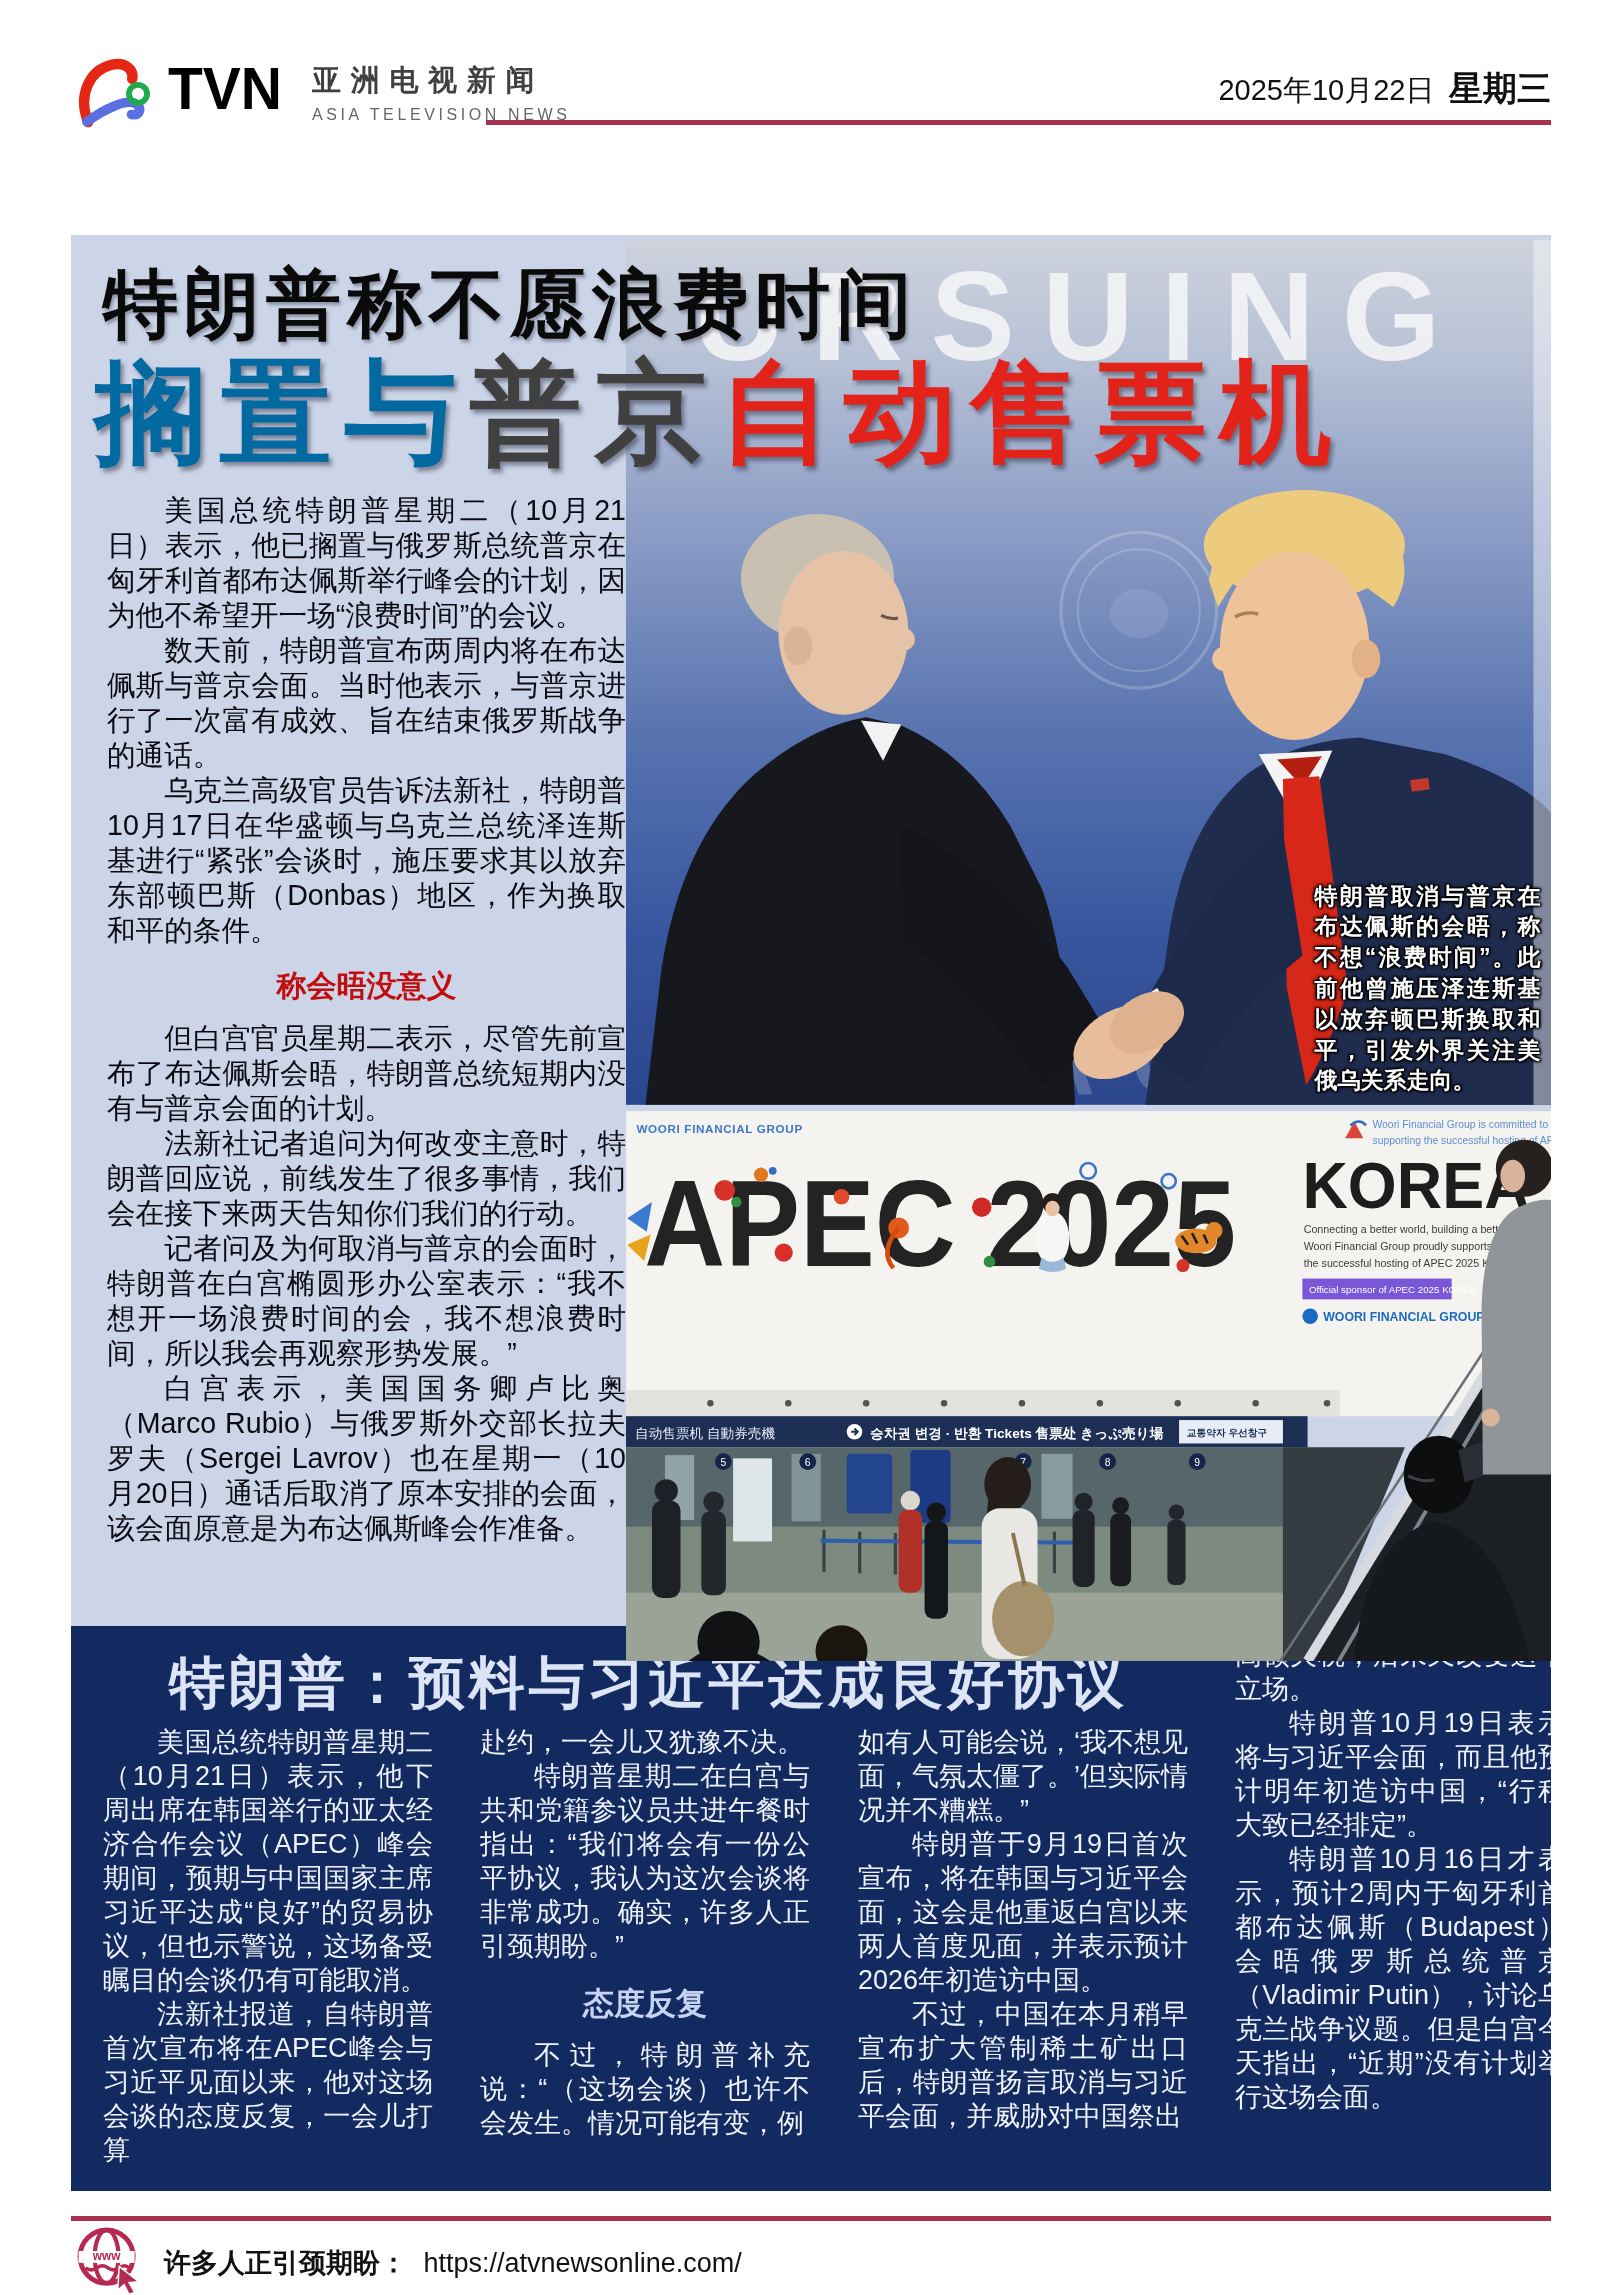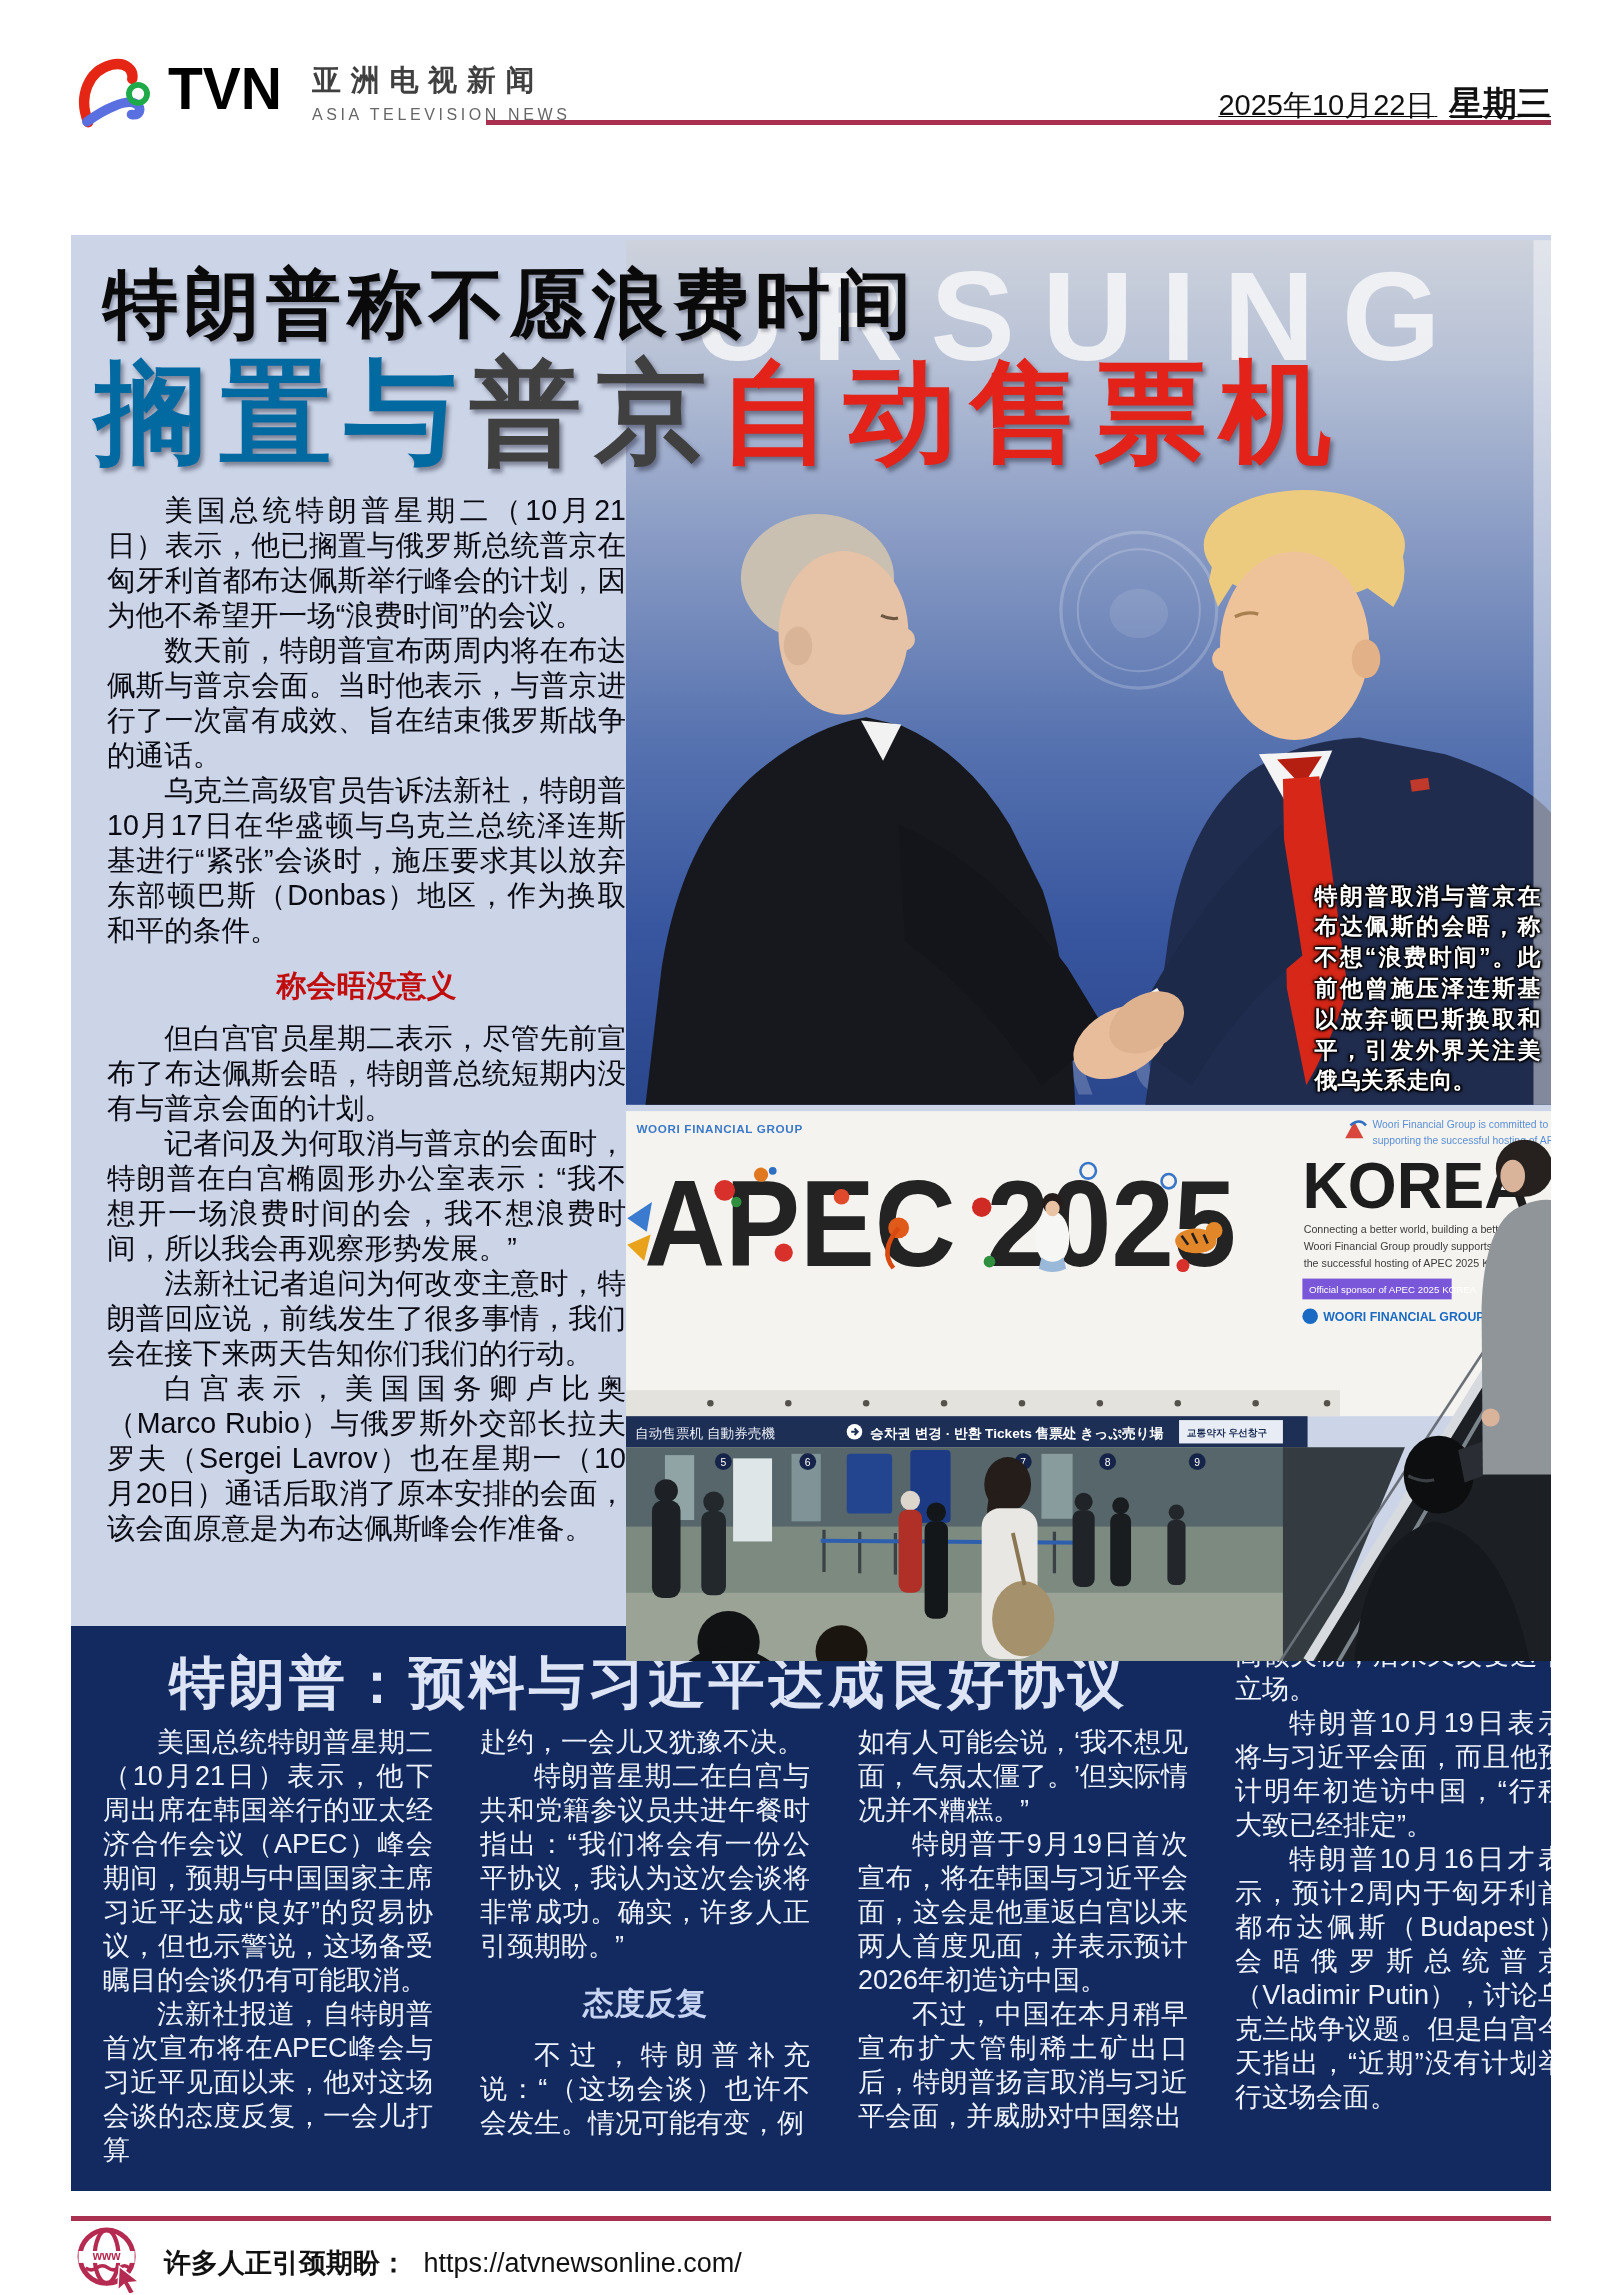--- a/index.html
+++ b/index.html
@@ -7,21 +7,21 @@
         font-family:"Liberation Sans","DejaVu Sans",sans-serif;}
 
   
   .header{position:absolute;left:71px;top:57px;width:1480px;height:78px;}
   .logo-mark{position:absolute;left:3.2px;top:0px;}
   .logo-tvn{position:absolute;left:97px;top:-2.6px;font-size:60px;font-weight:900;color:#000;
             letter-spacing:0px;transform:scaleX(.95);transform-origin:left;}
   .brand{position:absolute;left:241px;top:3.9px;}
   .brand-cn{font-size:29px;font-weight:700;color:#404040;letter-spacing:9.7px;}
   .brand-en{font-size:16px;color:#666;letter-spacing:3.6px;margin-top:5.2px;}
-  .dateblock{position:absolute;right:0px;top:24px;text-align:right;white-space:nowrap;text-decoration:underline;}
+  .dateblock{position:absolute;right:0px;top:9px;text-align:right;white-space:nowrap;}
   .date-txt{font-size:29px;color:#111;}
   .weekday-txt{font-size:34px;font-weight:900;color:#111;margin-left:11.7px;}
   .header-rule{position:absolute;left:415px;top:63px;width:1065px;height:4.5px;background:#a93150;}
 
   
   .main-block{position:absolute;left:71px;top:195px;width:1480px;height:1431px;
               background:#ccd5e8;overflow:hidden;margin-top:40px;}
   .headline1{position:absolute;left:32px;top:19.5px;z-index:5;font-size:75px;font-weight:900;
              color:#0a0a0a;letter-spacing:6.5px;white-space:nowrap;
              text-shadow:1.9px 2.6px 3.2px rgba(30,30,50,.35);}
@@ -93,22 +93,22 @@
     <div class="headline2">
       <span class="h2-dark">搁置与</span><span class="h2-black">普京</span><span class="h2-red">自动售票机</span>
     </div>
 
     <div class="article-col">
       <p class="lead">美国总统特朗普星期二（10月21日）表示，他已搁置与俄罗斯总统普京在匈牙利首都布达佩斯举行峰会的计划，因为他不希望开一场“浪费时间”的会议。</p>
       <p>数天前，特朗普宣布两周内将在布达佩斯与普京会面。当时他表示，与普京进行了一次富有成效、旨在结束俄罗斯战争的通话。</p>
       <p>乌克兰高级官员告诉法新社，特朗普10月17日在华盛顿与乌克兰总统泽连斯基进行“紧张”会谈时，施压要求其以放弃东部顿巴斯（Donbas）地区，作为换取和平的条件。</p>
       <h3 class="subhead">称会晤没意义</h3>
       <p>但白宫官员星期二表示，尽管先前宣布了布达佩斯会晤，特朗普总统短期内没有与普京会面的计划。</p>
+      <p>法新社记者追问为何改变主意时，特朗普回应说，前线发生了很多事情，我们会在接下来两天告知你们我们的行动。</p>
       <p>记者问及为何取消与普京的会面时，特朗普在白宫椭圆形办公室表示：“我不想开一场浪费时间的会，我不想浪费时间，所以我会再观察形势发展。”</p>
-      <p>法新社记者追问为何改变主意时，特朗普回应说，前线发生了很多事情，我们会在接下来两天告知你们我们的行动。</p>
       <p>白宫表示，美国国务卿卢比奥（Marco Rubio）与俄罗斯外交部长拉夫罗夫（Sergei Lavrov）也在星期一（10月20日）通话后取消了原本安排的会面，该会面原意是为布达佩斯峰会作准备。</p>
     </div>
 
     <div class="photo1">
       <svg width="925" height="865" viewBox="0 0 1425 1332">
         <defs>
           <linearGradient id="p1bg" x1="0" y1="0" x2="0" y2="1">
             <stop offset="0" stop-color="#cdd2dc"></stop>
               <stop offset=".14" stop-color="#b7c1d6"></stop>
             <stop offset=".34" stop-color="#8a9cc5"></stop>

